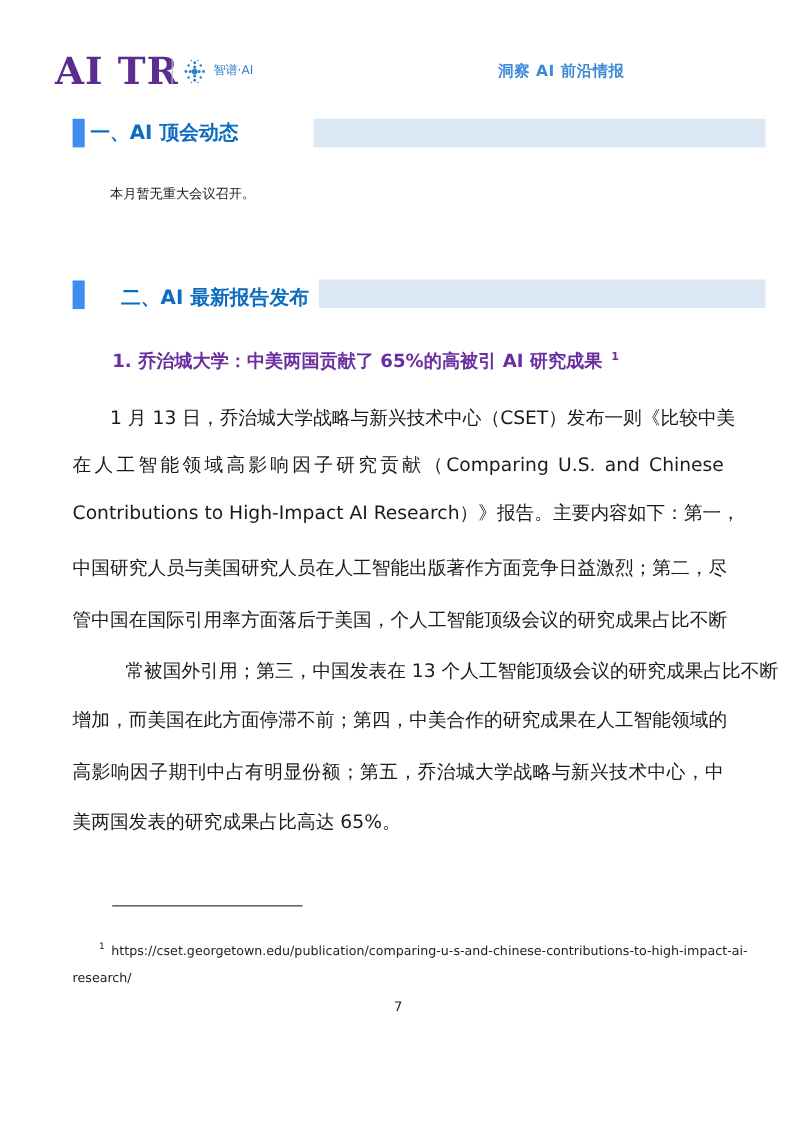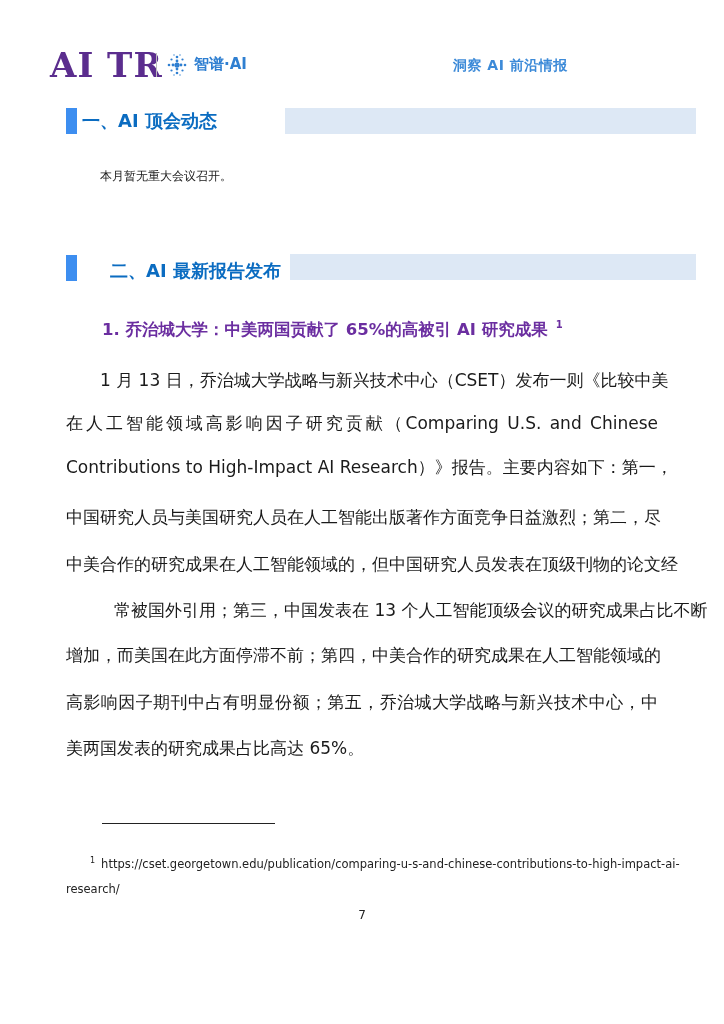--- a/index.html
+++ b/index.html
@@ -5,21 +5,21 @@
   html, body { margin: 0; padding: 0; background: #ffffff; }
   body { width: 724px; height: 1024px; position: relative; overflow: hidden;
          font-family: "DejaVu Sans", "Liberation Sans", sans-serif; color: #111; }
   .abs { position: absolute; }
 
   
   .logo-aitr { left: 50px; top: 49px; font-family: "DejaVu Serif", "Liberation Serif", serif;
                font-weight: bold; font-size: 34px; color: #5b2d8e; letter-spacing: 1px; line-height: 32px; }
   .logo-sep { left: 156px; top: 53px; width: 1px; height: 24px; background: #bdbdbd; }
   .zp-icon { left: 166px; top: 54px; width: 22px; height: 22px; }
-  .zp-text { left: 194px; top: 55px; font-size: 15px; font-weight: bold; color: #2f7fd1; line-height: 18px; }
+  .zp-text { left: 194px; top: 55px; font-size: 11px; font-weight: normal; color: #2f7fd1; line-height: 18px; }
   .header-tag { left: 453px; top: 55px; font-size: 14px; font-weight: bold; color: #3c8ad8; letter-spacing: 0.5px; line-height: 20px; text-align: right; }
 
   
   .sec-bar { background: #3d8ef0; width: 11px; height: 26px; }
   .sec-title { font-size: 18px; font-weight: bold; color: #0b6cc1; line-height: 26px; white-space: nowrap; text-align: right; }
   .sec-band { background: #dde8f5; height: 26px; }
 
   .body-text { font-size: 12px; line-height: 20px; color: #1a1a1a; white-space: nowrap; }
   .sub-title { left: 102px; top: 314px; font-size: 16.5px; font-weight: bold; color: #6b2ea0; line-height: 22px; white-space: nowrap; }
   .sup { font-size: 10px; vertical-align: super; margin-left: 8px; }
@@ -74,21 +74,21 @@
 
 <div class="abs sub-title">
   <span>1. 乔治城大学：中美两国贡献了 65%的高被引 AI 研究成果</span><span class="sup">1</span>
 </div>
 
 <div>
   <div class="abs para-line first" style="top:368px;">1 月 13 日，乔治城大学战略与新兴技术中心（CSET）发布一则《比较中美</div>
   <div class="abs para-line" style="top:411px;">在人工智能领域高影响因子研究贡献（Comparing U.S. and Chinese</div>
   <div class="abs para-line" style="top:455px;">Contributions to High-Impact AI Research）》报告。主要内容如下：第一，</div>
   <div class="abs para-line" style="top:505px;">中国研究人员与美国研究人员在人工智能出版著作方面竞争日益激烈；第二，尽</div>
-  <div class="abs para-line" style="top:552px;">中美合作的研究成果在人工智能领域的，但中国研究人员发表在顶级刊物的论文经</div>
+  <div class="abs para-line" style="top:552px;">管中国在国际引用率方面落后于美国，个人工智能顶级会议的研究成果占比不断</div>
   <div class="abs para-line" style="top:598px;margin-left:48px;">常被国外引用；第三，中国发表在 13 个人工智能顶级会议的研究成果占比不断</div>
   <div class="abs para-line" style="top:643px;">增加，而美国在此方面停滞不前；第四，中美合作的研究成果在人工智能领域的</div>
   <div class="abs para-line" style="top:690px;">高影响因子期刊中占有明显份额；第五，乔治城大学战略与新兴技术中心，中</div>
   <div class="abs para-line last" style="top:736px;">美两国发表的研究成果占比高达 65%。</div>
 </div>
 
 <div class="abs fn-rule"></div>
 <div class="abs fn-text" style="left:90px; top:853px;">
   <span class="fn-mark">1</span><span>https://cset.georgetown.edu/publication/comparing-u-s-and-chinese-contributions-to-high-impact-ai-</span>
 </div>

